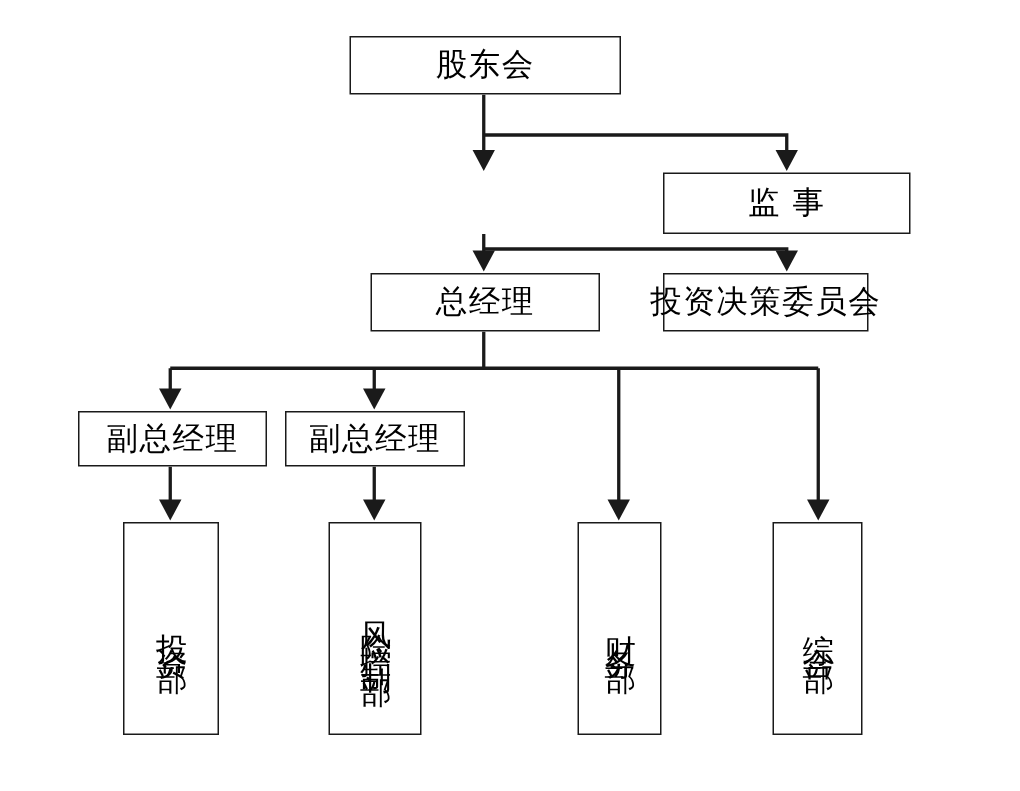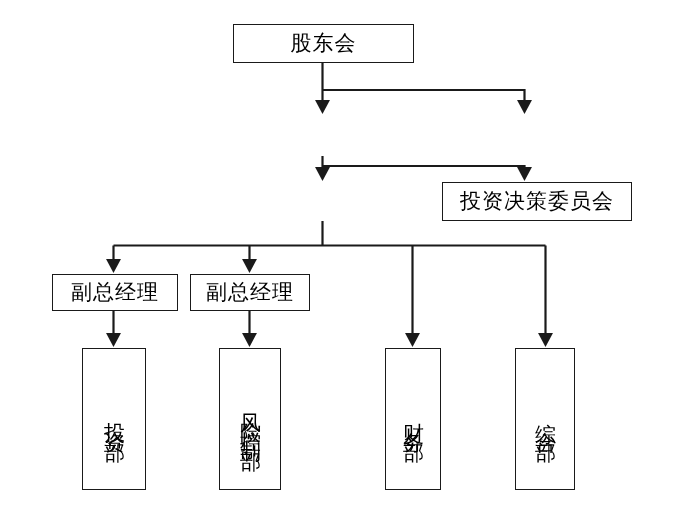--- a/index.html
+++ b/index.html
@@ -86,23 +86,29 @@
 
     <path d="M113.5,311 L113.5,340" stroke="#1a1a1a" stroke-width="2.2" fill="none" marker-end="url(#arrowhead)"></path>
     <path d="M249.5,311 L249.5,340" stroke="#1a1a1a" stroke-width="2.2" fill="none" marker-end="url(#arrowhead)"></path>
   </svg>
 
   <div class="node horiz" style="left:233px; top:24px; width:181px; height:39px;">
     <span class="node-label">股东会</span>
   </div>
 
 
+  <div class="node horiz" style="left:442px; top:115px; width:165px; height:41px;">
+    <span class="node-label">监 事</span>
+  </div>
 
+  <div class="node horiz" style="left:247px; top:182px; width:153px; height:39px;">
+    <span class="node-label">总经理</span>
+  </div>
 
-  <div class="node horiz" style="left:442px; top:182px; width:190px; height:39px;">
+  <div class="node horiz" style="left:442px; top:182px; width:137px; height:39px;">
     <span class="node-label">投资决策委员会</span>
   </div>
 
   <div class="node horiz" style="left:52px; top:274px; width:126px; height:37px;">
     <span class="node-label">副总经理</span>
   </div>
 
   <div class="node horiz" style="left:190px; top:274px; width:120px; height:37px;">
     <span class="node-label">副总经理</span>
   </div>

